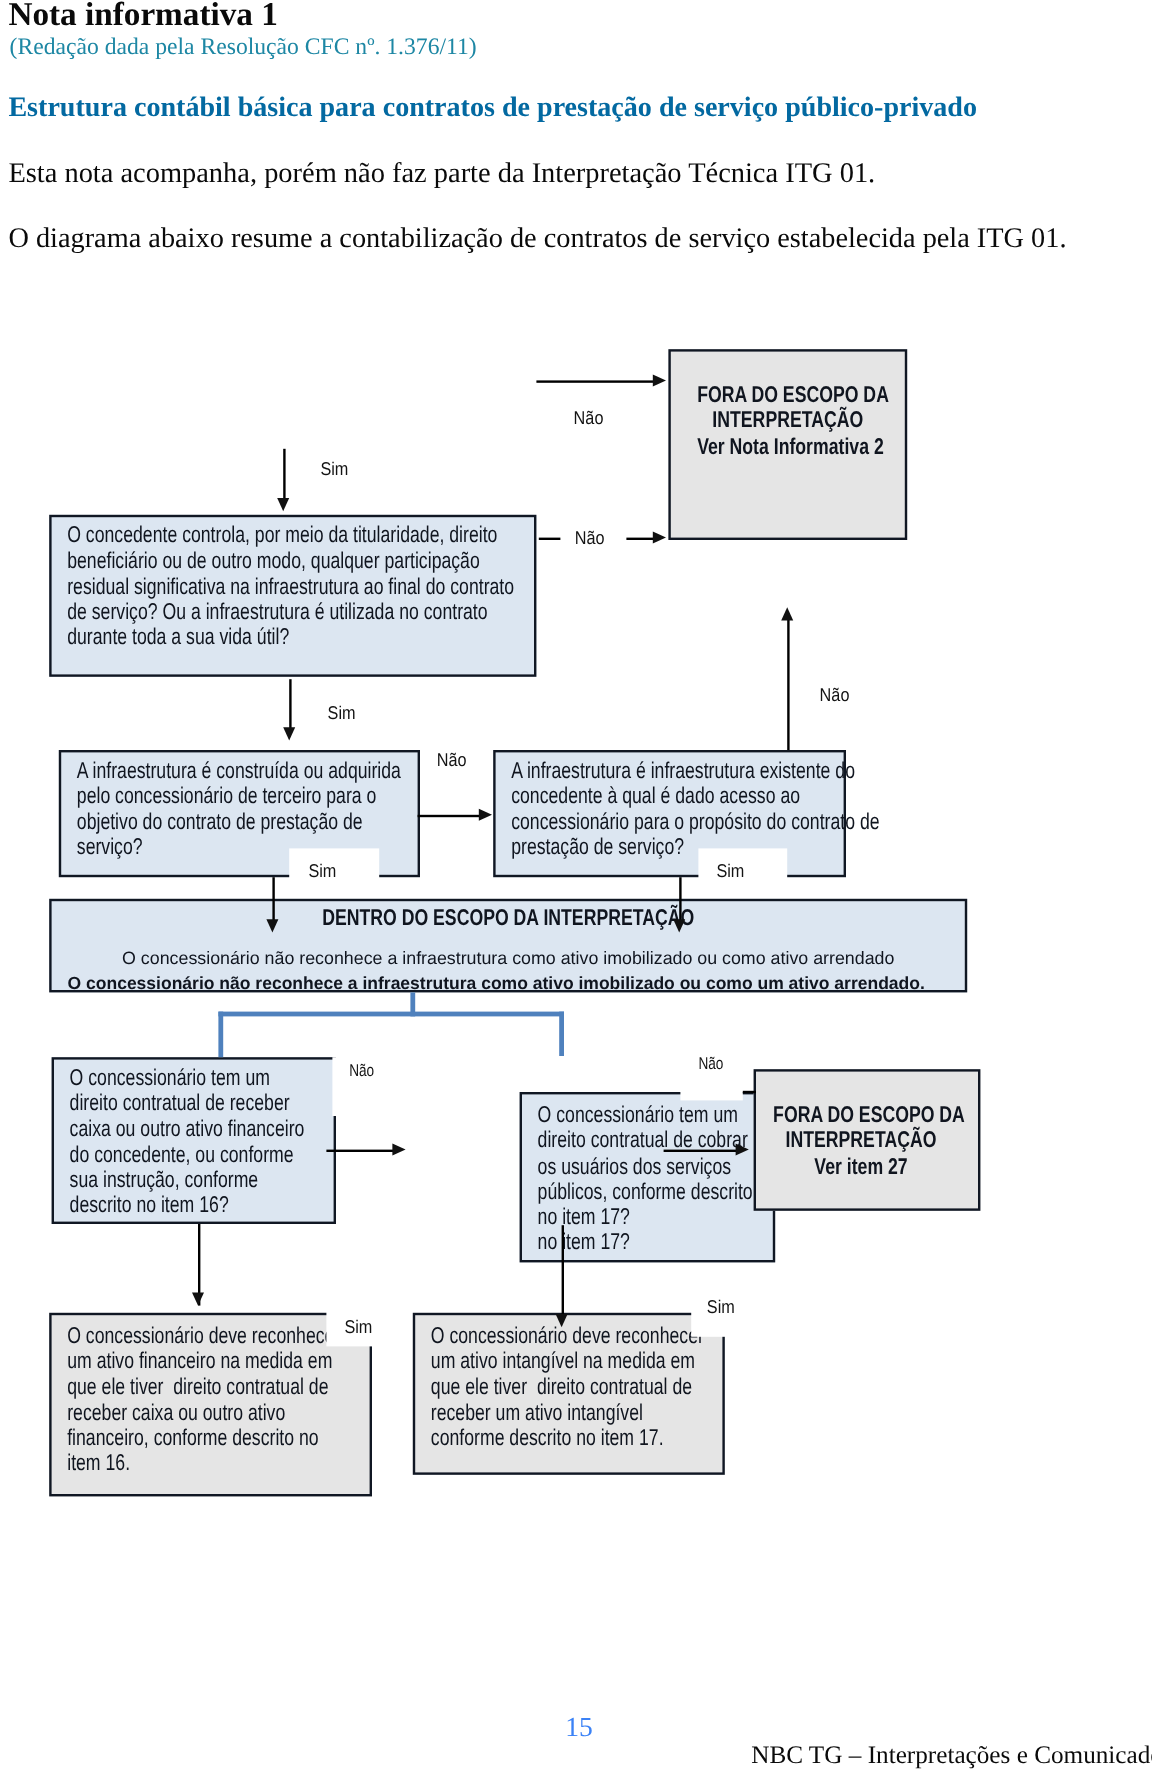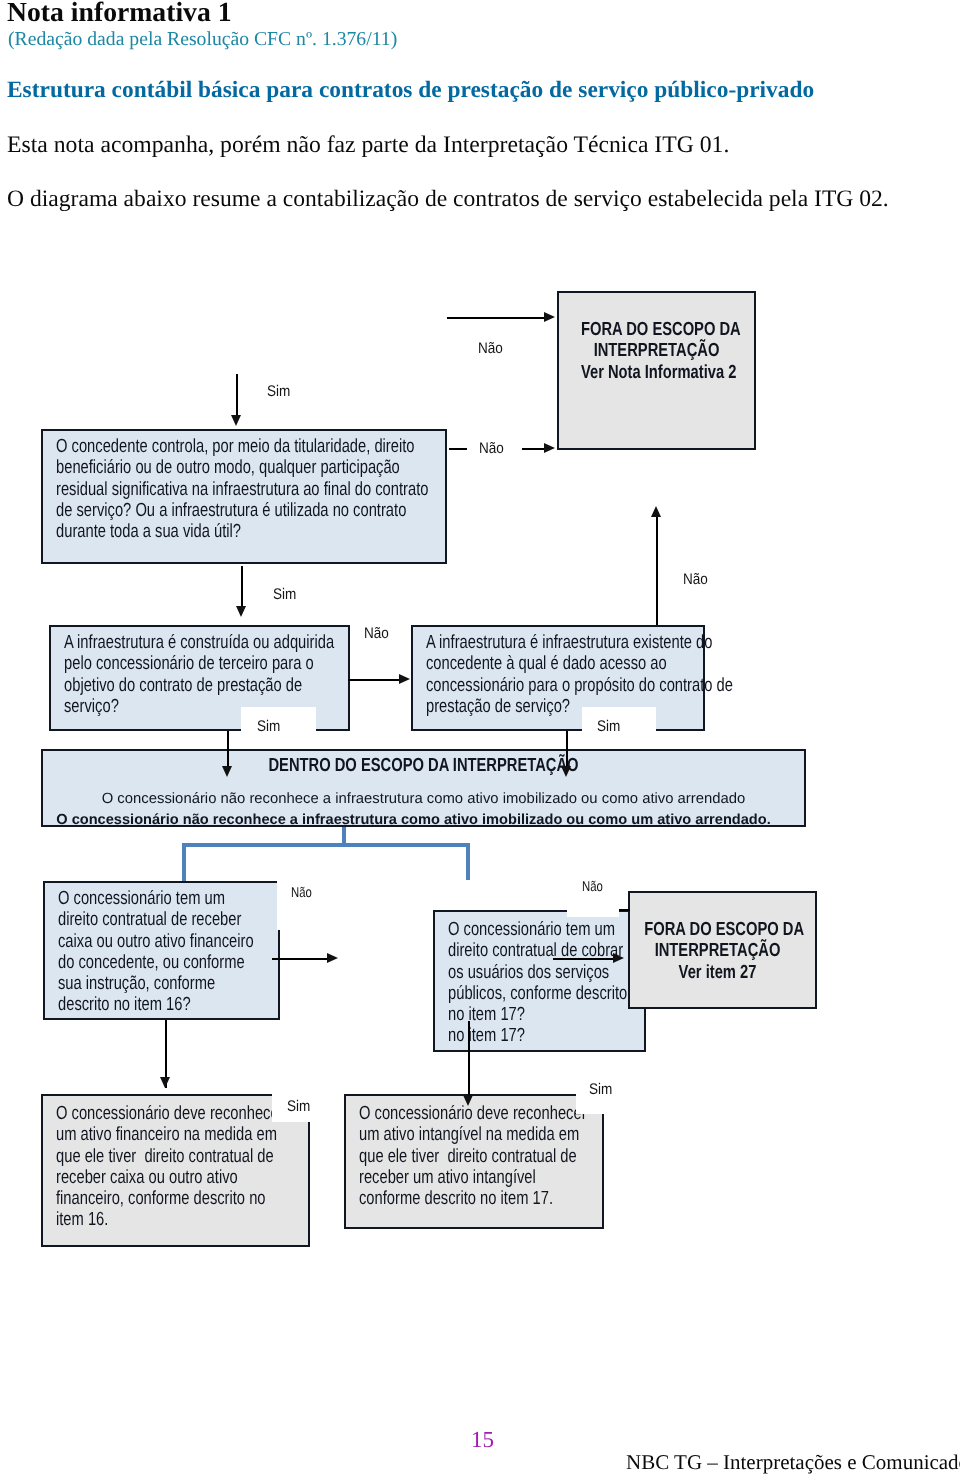--- a/index.html
+++ b/index.html
@@ -26,31 +26,31 @@
   .tx.bold{font-weight:bold;}
   .lbl{position:absolute;z-index:4;font-family:"Liberation Sans",sans-serif;font-size:15.4px;color:#141414;white-space:nowrap;transform:scaleX(0.88);transform-origin:0 0;}
   .lbl.sm{font-size:14.2px;transform:scaleX(0.8);transform-origin:0 0;}
   .seg{position:absolute;background:#000;z-index:3;}
   .bseg{position:absolute;background:#4f81bd;z-index:3;}
   .cover{position:absolute;background:#ffffff;z-index:2;}
   .ar-d{position:absolute;z-index:3;width:0;height:0;border-left:5.5px solid transparent;border-right:5.5px solid transparent;border-top:11px solid #111;}
   .ar-r{position:absolute;z-index:3;width:0;height:0;border-top:5.5px solid transparent;border-bottom:5.5px solid transparent;border-left:11px solid #111;}
   .ar-u{position:absolute;z-index:3;width:0;height:0;border-left:5.5px solid transparent;border-right:5.5px solid transparent;border-bottom:11px solid #111;}
   
-  #page-num{left:471px;top:1427px;font-size:23px;color:#a21caf;}
+  #page-num{left:471px;top:1427px;font-size:23px;color:#3b82f6;}
   #footer-right{left:626px;top:1450px;font-size:21px;color:#0a0a0a;white-space:nowrap;}
 </style>
 </head>
 <body>
 
 <div class="abs" id="doc-title">Nota informativa 1</div>
 <div class="abs" id="doc-subtitle">(Redação dada pela Resolução CFC nº. 1.376/11)</div>
 <div class="abs" id="doc-heading">Estrutura contábil básica para contratos de prestação de serviço público-privado</div>
 <div class="abs" id="doc-p1">Esta nota acompanha, porém não faz parte da Interpretação Técnica ITG 01.</div>
-<div class="abs" id="doc-p2">O diagrama abaixo resume a contabilização de contratos de serviço estabelecida pela ITG 02.</div>
+<div class="abs" id="doc-p2">O diagrama abaixo resume a contabilização de contratos de serviço estabelecida pela ITG 01.</div>
 
 <div class="fc">
 
   <div class="seg" style="left:236px;top:374px;width:2px;height:42px;"></div>
   <div class="ar-d" style="left:231px;top:415px;"></div>
   <div class="lbl" style="left:267px;top:383px;">Sim</div>
   <div class="seg" style="left:447px;top:317px;width:99px;height:2px;"></div>
   <div class="ar-r" style="left:544px;top:311.5px;"></div>
   <div class="lbl" style="left:478px;top:340px;">Não</div>
 

